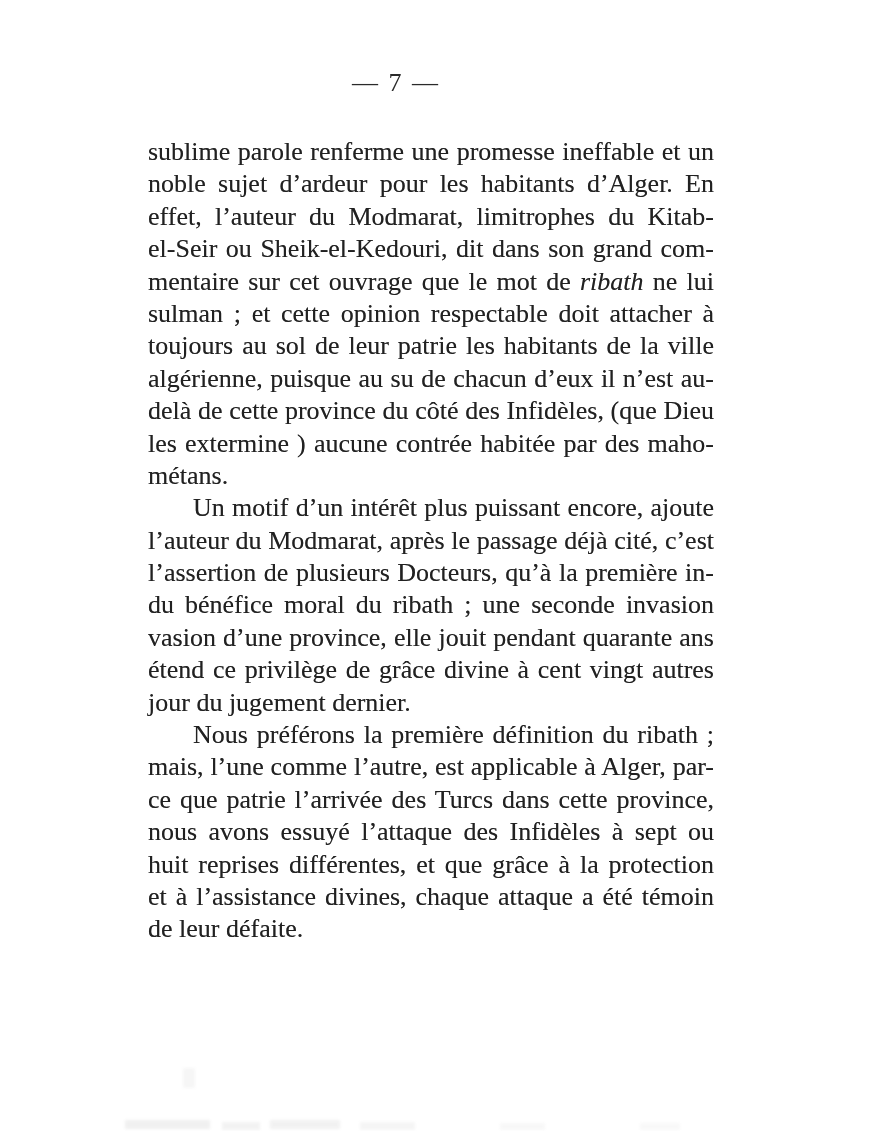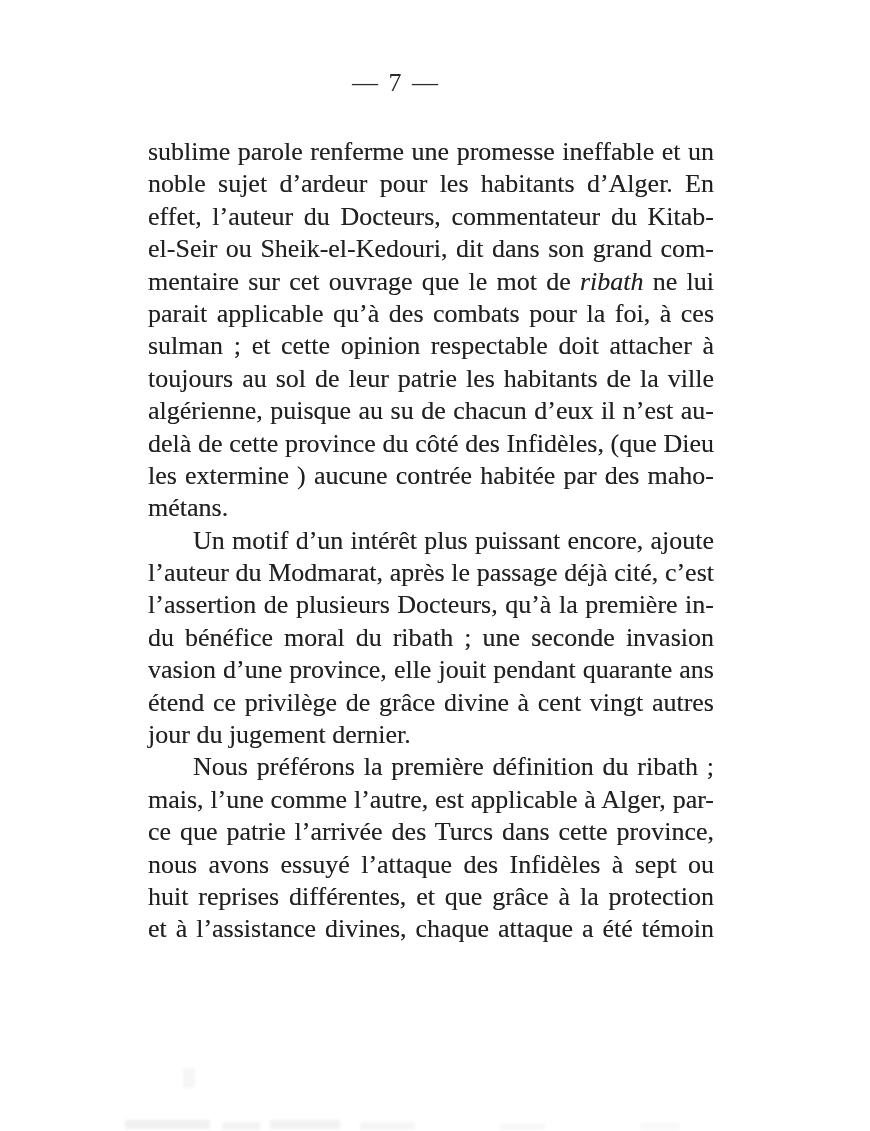--- a/index.html
+++ b/index.html
@@ -61,24 +61,23 @@
 
 <div class="page">
 
   <div class="page-header">— 7 —</div>
 
   <div class="text-block">
 
     <div class="paragraph">
       <div class="line">sublime parole renferme une promesse ineffable et un</div>
       <div class="line">noble sujet d’ardeur pour les habitants d’Alger. En</div>
-      <div class="line">effet, l’auteur du Docteurs, commentateur du Kitab-</div>
+      <div class="line">effet, l’auteur du Modmarat, limitrophes du Kitab-</div>
       <div class="line">el-Seir ou Sheik-el-Kedouri, dit dans son grand com-</div>
       <div class="line"><span>mentaire sur cet ouvrage que le mot de </span><em class="it">ribath</em><span> ne lui</span></div>
-      <div class="line">parait applicable qu’à des combats pour la foi, à ces</div>
       <div class="line">sulman ; et cette opinion respectable doit attacher à</div>
       <div class="line">toujours au sol de leur patrie les habitants de la ville</div>
       <div class="line">algérienne, puisque au su de chacun d’eux il n’est au-</div>
       <div class="line">delà de cette province du côté des Infidèles, (que Dieu</div>
       <div class="line">les extermine ) aucune contrée habitée par des maho-</div>
       <div class="line para-end">métans.</div>
     </div>
 
     <div class="paragraph">
       <div class="line indent">Un motif d’un intérêt plus puissant encore, ajoute</div>
@@ -90,20 +89,21 @@
       <div class="line para-end">jour du jugement dernier.</div>
     </div>
 
     <div class="paragraph">
       <div class="line indent">Nous préférons la première définition du ribath ;</div>
       <div class="line">mais, l’une comme l’autre, est applicable à Alger, par-</div>
       <div class="line">ce que patrie l’arrivée des Turcs dans cette province,</div>
       <div class="line">nous avons essuyé l’attaque des Infidèles à sept ou</div>
       <div class="line">huit reprises différentes, et que grâce à la protection</div>
       <div class="line">et à l’assistance divines, chaque attaque a été témoin</div>
+      <div class="line para-end">de leur défaite.</div>
     </div>
 
   </div>
 
   <div>
     <div class="artifact" style="left:183px; top:1068px; width:12px; height:20px; opacity:0.07;"></div>
     <div class="artifact" style="left:125px; top:1120px; width:85px; height:9px; opacity:0.12;"></div>
     <div class="artifact" style="left:222px; top:1122px; width:38px; height:8px; opacity:0.10;"></div>
     <div class="artifact" style="left:270px; top:1120px; width:70px; height:9px; opacity:0.11;"></div>
     <div class="artifact" style="left:360px; top:1122px; width:55px; height:8px; opacity:0.08;"></div>

